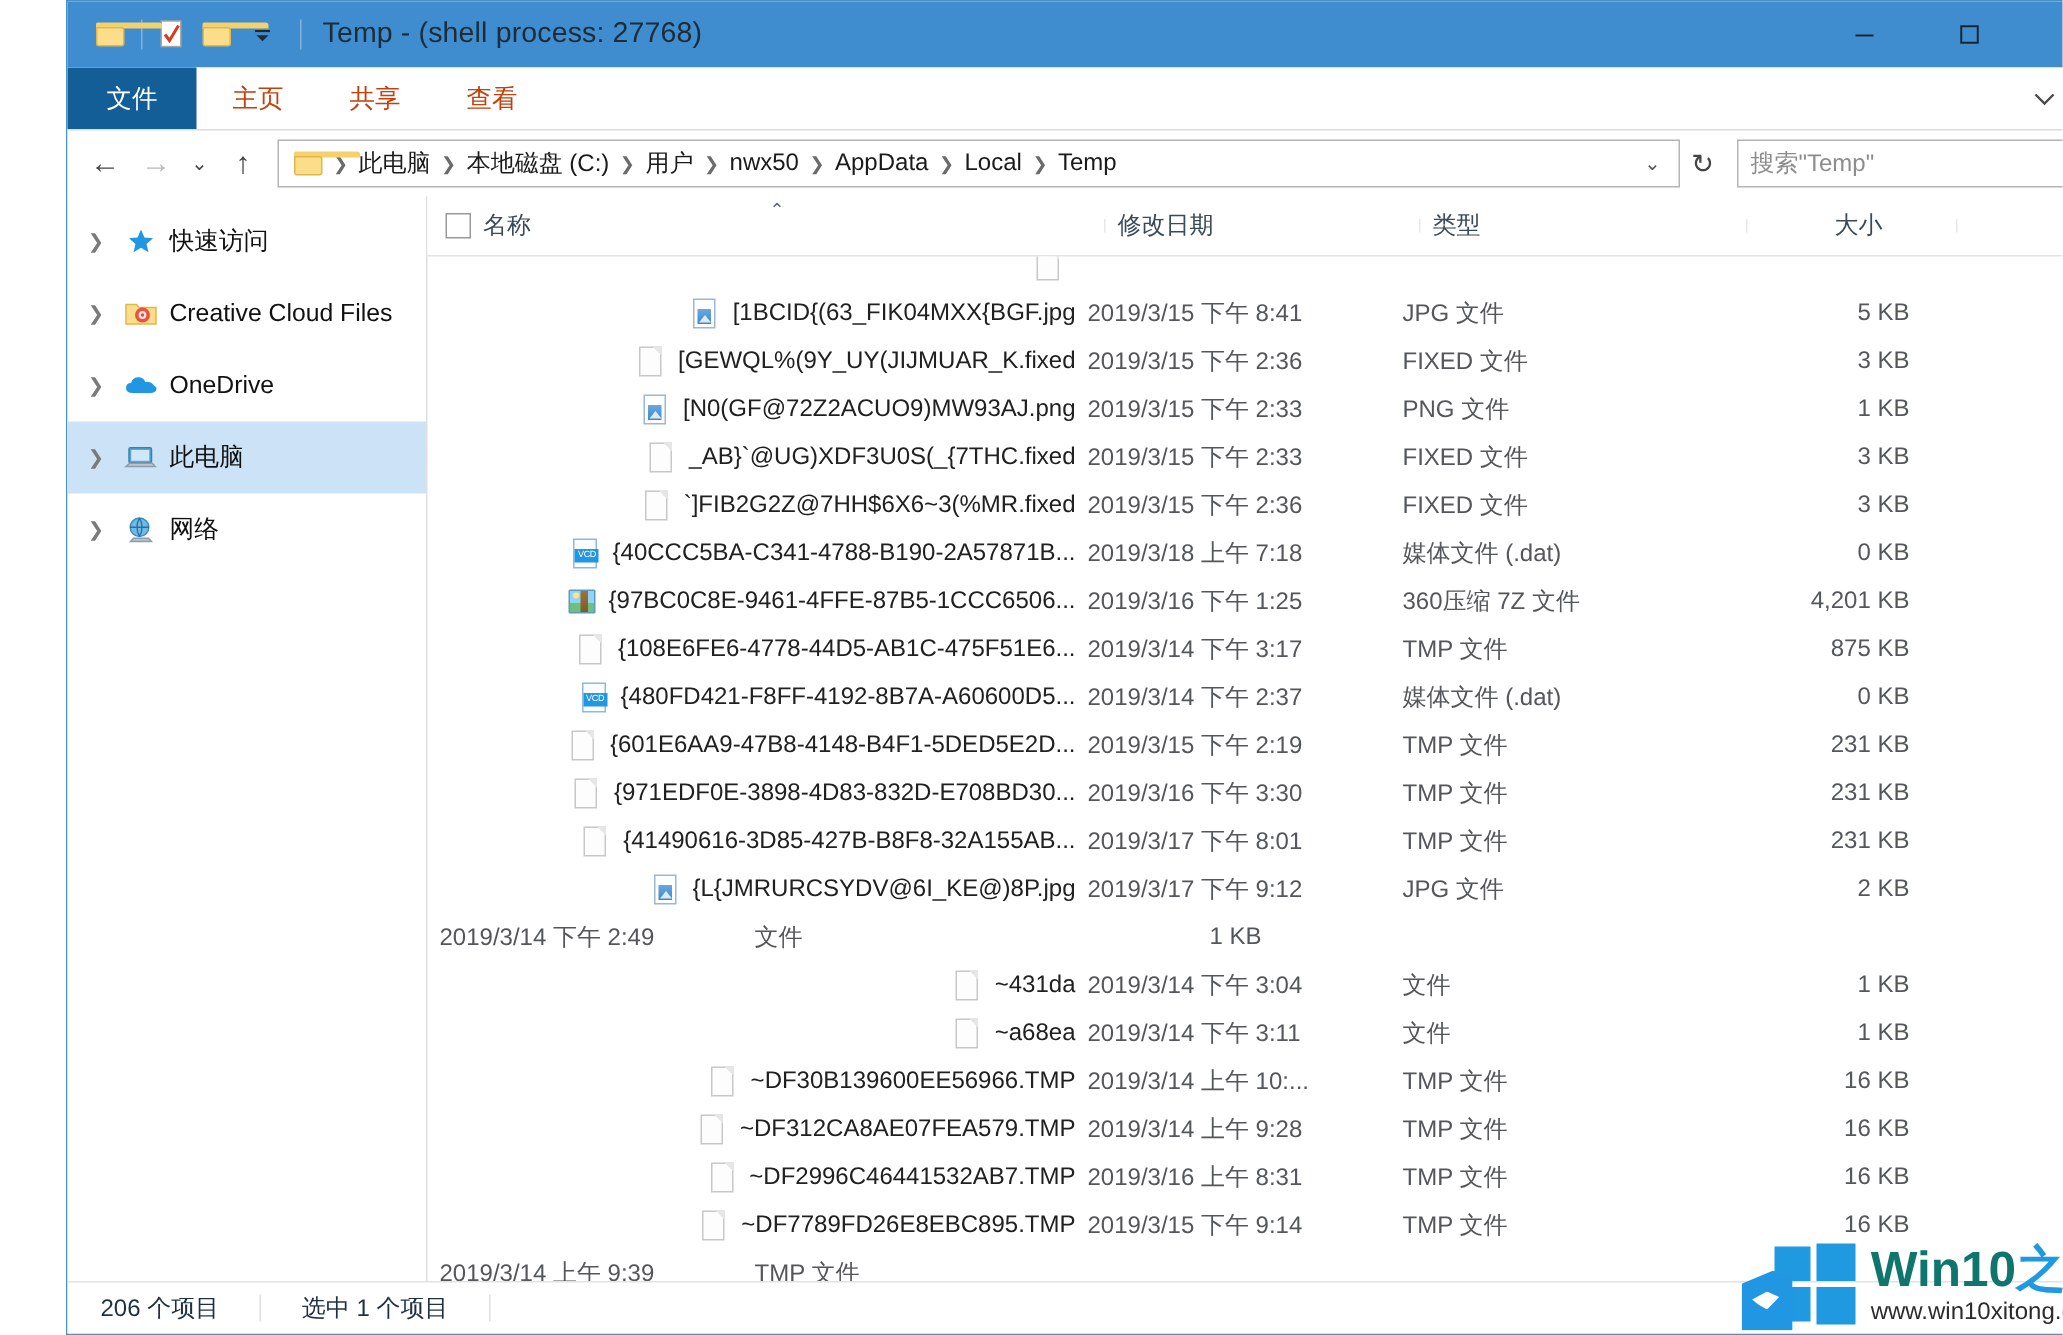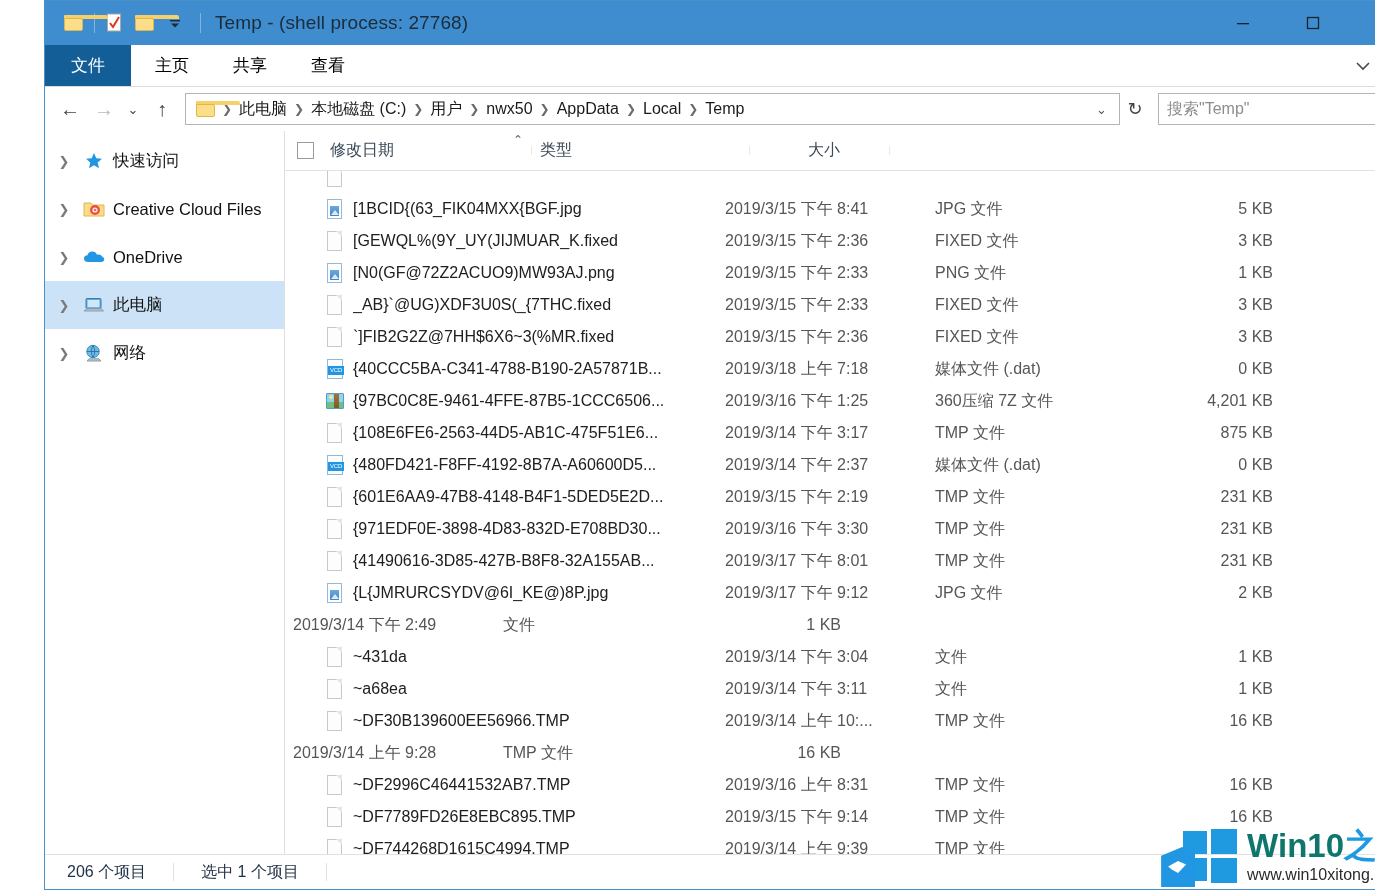--- a/index.html
+++ b/index.html
@@ -57,21 +57,21 @@
   }
 
   
   .ribbon {
     height: 42px; flex: 0 0 42px;
     background: #ffffff; display: flex; align-items: stretch;
     border-bottom: 1px solid #dcdcdc; position: relative;
   }
   .tab {
     display: flex; align-items: center; justify-content: center;
-    padding: 0 22px; font-size: 17px; color: #000000; cursor: default;
+    padding: 0 22px; font-size: 17px; color: #c2410c; cursor: default;
     white-space: nowrap;
   }
   .tab.file {
     background: #135e96; color: #ffffff; padding: 0 26px;
     margin-right: 2px;
   }
   .ribbon-right {
     position: absolute; right: 8px; top: 0; height: 42px;
     display: flex; align-items: center; gap: 10px;
   }
@@ -161,21 +161,21 @@
     position:absolute; left: 228px; top: 2px; color:#5a6b7a; font-size: 12px;
   }
 
   .rows-wrap { flex: 1 1 auto; position: relative; overflow: hidden; }
   .rows { position: absolute; top: -10px; left: 0; right: 0; }
   .row {
     height: 32px; display: flex; align-items: center; font-size: 16px; color: #202020;
   }
   .row .nm {
     width: 432px; flex: 0 0 432px; display: flex; align-items: center; gap: 8px;
-    padding-left: 40px; white-space: nowrap; overflow: hidden;
+    padding-left: 40px; white-space: nowrap; overflow: hidden; justify-content: flex-end;
   }
   .row .nm .txt { overflow: hidden; text-overflow: clip; white-space: nowrap; }
   .row .dt { width: 210px; flex: 0 0 210px; color: #53565a; padding-left: 8px; white-space: nowrap; }
   .row .tp { width: 218px; flex: 0 0 218px; color: #53565a; padding-left: 8px; white-space: nowrap; }
   .row .sz { width: 140px; flex: 0 0 140px; color: #53565a; text-align: right; padding-right: 12px; white-space: nowrap; }
 
   
   .ficon { width: 20px; height: 24px; flex: 0 0 20px; position: relative; }
   .doc-page {
     position:absolute; left:2px; top:2px; width:15px; height:20px;
@@ -447,20 +447,21 @@
           </svg>
         </span>
         <span>网络</span>
       </div>
     </div>
 
     <div class="listpane">
 
       <div class="col-head">
         <div class="ckbox"></div>
+        <div class="cell c-name" style="width:415px;flex:0 0 415px;padding-left:0;">名称</div>
         <div class="cell c-date">修改日期</div>
         <div class="cell c-type">类型</div>
         <div class="cell c-size">大小</div>
         <div class="sort-caret">⌃</div>
       </div>
 
       <div class="rows-wrap">
         <div class="rows" id="rows">
             <div class="row">
               <div class="nm">
@@ -557,21 +558,21 @@
               </div>
               <div class="dt">2019/3/16 下午 1:25</div>
               <div class="tp">360压缩 7Z 文件</div>
               <div class="sz">4,201 KB</div>
             </div>
             <div class="row">
               <div class="nm">
                 <span class="ficon">
                   <span class="doc-page"></span>
                 </span>
-                <span class="txt">{108E6FE6-2563-44D5-AB1C-475F51E6...</span>
+                <span class="txt">{108E6FE6-4778-44D5-AB1C-475F51E6...</span>
               </div>
               <div class="dt">2019/3/14 下午 3:17</div>
               <div class="tp">TMP 文件</div>
               <div class="sz">875 KB</div>
             </div>
             <div class="row">
               <div class="nm">
                 <span class="ficon">
                   <span class="vcd-page">
                     <span class="lbl">VCD</span>
@@ -661,20 +662,26 @@
                 <span class="ficon">
                   <span class="doc-page"></span>
                 </span>
                 <span class="txt">~DF30B139600EE56966.TMP</span>
               </div>
               <div class="dt">2019/3/14 上午 10:...</div>
               <div class="tp">TMP 文件</div>
               <div class="sz">16 KB</div>
             </div>
             <div class="row">
+              <div class="nm">
+                <span class="ficon">
+                  <span class="doc-page"></span>
+                </span>
+                <span class="txt">~DF312CA8AE07FEA579.TMP</span>
+              </div>
               <div class="dt">2019/3/14 上午 9:28</div>
               <div class="tp">TMP 文件</div>
               <div class="sz">16 KB</div>
             </div>
             <div class="row">
               <div class="nm">
                 <span class="ficon">
                   <span class="doc-page"></span>
                 </span>
                 <span class="txt">~DF2996C46441532AB7.TMP</span>
@@ -688,26 +695,20 @@
                 <span class="ficon">
                   <span class="doc-page"></span>
                 </span>
                 <span class="txt">~DF7789FD26E8EBC895.TMP</span>
               </div>
               <div class="dt">2019/3/15 下午 9:14</div>
               <div class="tp">TMP 文件</div>
               <div class="sz">16 KB</div>
             </div>
             <div class="row">
-              <div class="nm">
-                <span class="ficon">
-                  <span class="doc-page"></span>
-                </span>
-                <span class="txt">~DF744268D1615C4994.TMP</span>
-              </div>
               <div class="dt">2019/3/14 上午 9:39</div>
               <div class="tp">TMP 文件</div>
               <div class="sz"></div>
             </div>
           </div>
 
         <div class="vscroll">
           <div class="vs-arrow">⌃</div>
           <div class="vs-thumb"></div>
         </div>

